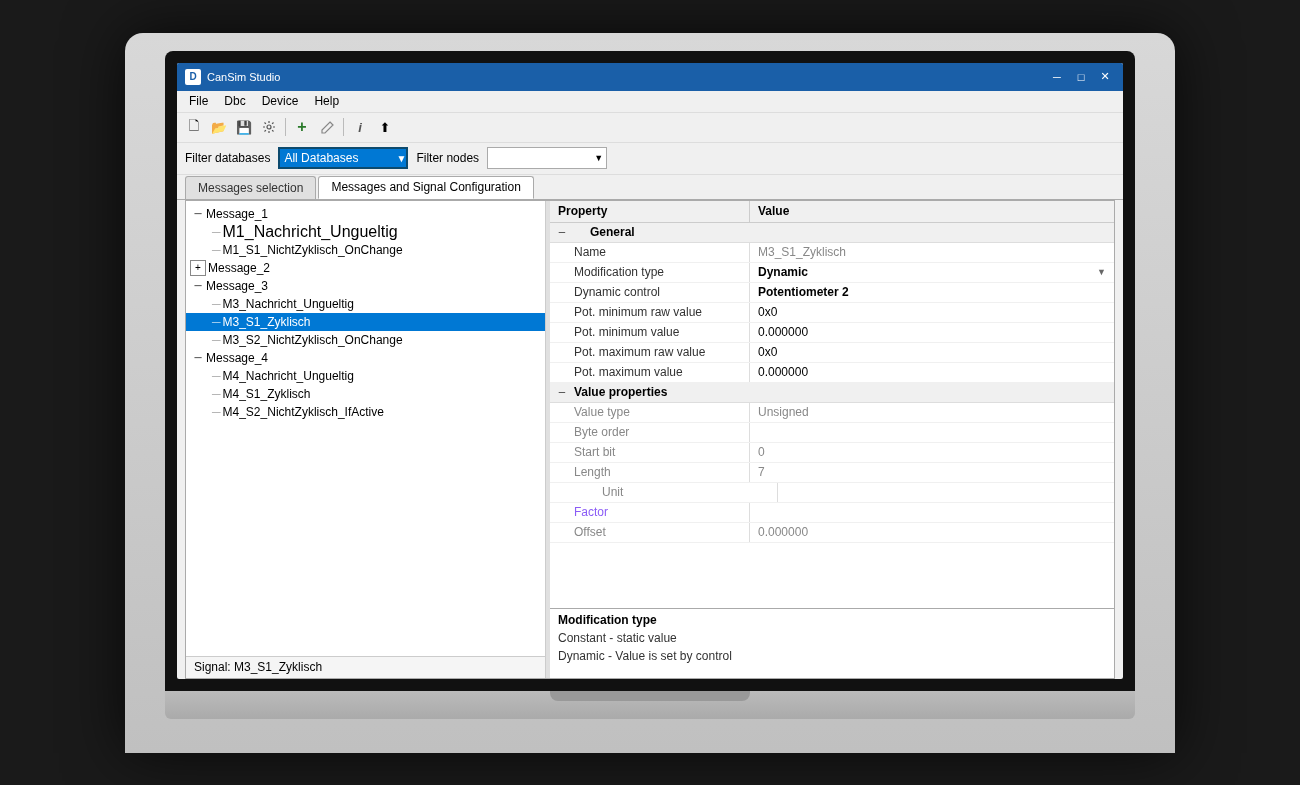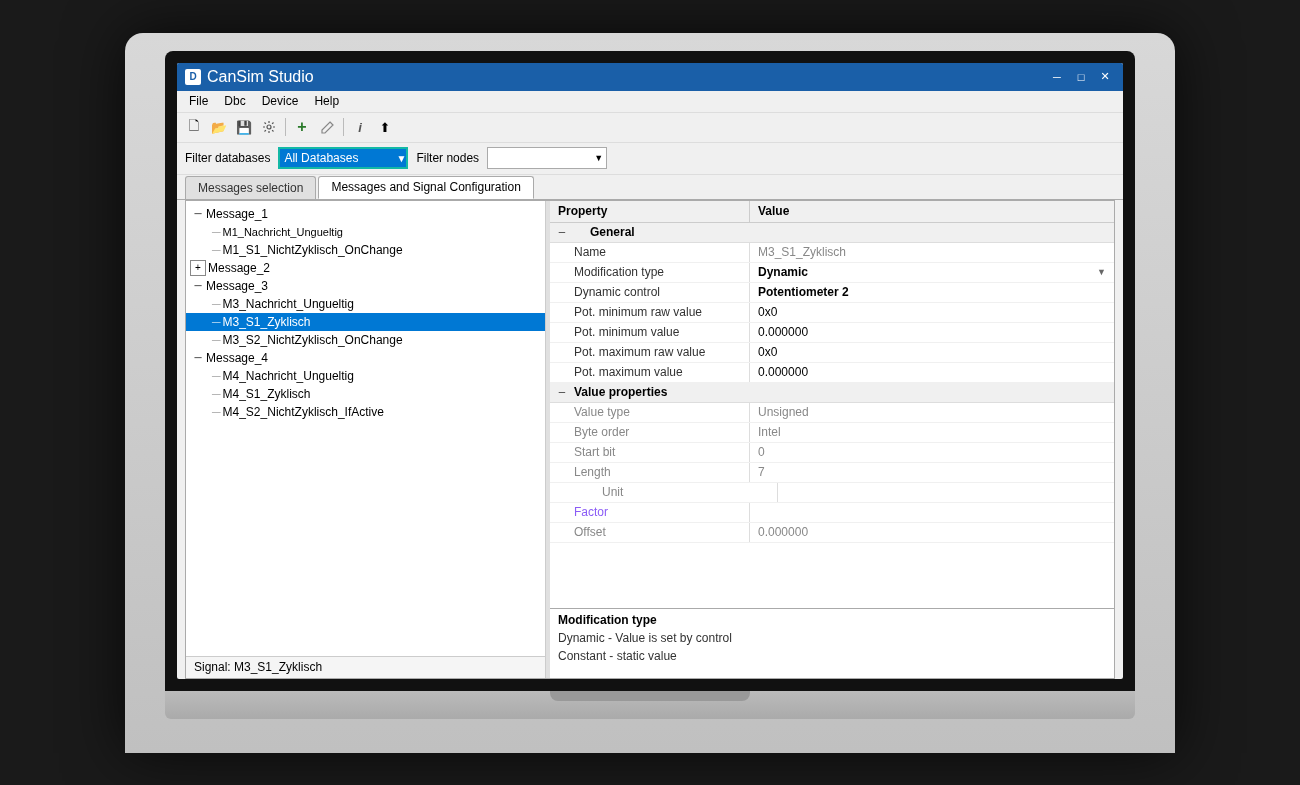--- a/index.html
+++ b/index.html
@@ -86,21 +86,21 @@
       display: flex;
       align-items: center;
       justify-content: center;
       font-size: 10px;
       font-weight: bold;
       color: #1a5fa8;
       flex-shrink: 0;
     }
     .title-bar-title {
       color: #fff;
-      font-size: 16px;
+      font-size: 11px;
       flex: 1;
     }
     .title-bar-controls {
       display: flex;
       gap: 4px;
     }
     .title-btn {
       width: 20px;
       height: 16px;
       background: transparent;
@@ -177,21 +177,21 @@
       font-size: 12px;
       color: #000;
     }
     .filter-select-wrapper {
       position: relative;
       display: inline-flex;
       align-items: center;
     }
     .filter-select-box {
       height: 22px;
-      border: 2px solid #14b8a6;
+      border: 2px solid #0c4a6e;
       background: #0078d4;
       color: #fff;
       font-size: 12px;
       padding: 0 20px 0 4px;
       display: flex;
       align-items: center;
       cursor: pointer;
       min-width: 130px;
       user-select: none;
     }
@@ -505,21 +505,21 @@
             <div class="tree-content">
 
               <div class="tree-item">
                 <span class="tree-indent" style="width:4px;"></span>
                 <span class="tree-expand" style="font-size:10px;">─</span>
                 <span style="font-size:12px;">Message_1</span>
               </div>
               <div class="tree-item">
                 <span class="tree-indent" style="width:26px;"></span>
                 <span style="color:#aaa;margin-right:2px;">─</span>
-                <span style="font-size:11px;">M1_Nachricht_Ungueltig</span>
+                <span style="font-size:16px;">M1_Nachricht_Ungueltig</span>
               </div>
               <div class="tree-item">
                 <span class="tree-indent" style="width:26px;"></span>
                 <span style="color:#aaa;margin-right:2px;">─</span>
                 <span style="font-size:12px;">M1_S1_NichtZyklisch_OnChange</span>
               </div>
 
               <div class="tree-item">
                 <span class="tree-indent" style="width:4px;"></span>
                 <span class="tree-expand" style="font-size:10px; border:1px solid #888; padding:0 1px;">+</span>
@@ -670,23 +670,20 @@
                 </div>
                 <div class="prop-value prop-value-gray">
                   <span>Unsigned</span>
                 </div>
               </div>
 
               <div class="prop-row">
                 <div class="prop-name" style="color:#888;">
                   <span>Byte order</span>
                 </div>
-                <div class="prop-value prop-value-gray">
-                  <span>Intel</span>
-                </div>
               </div>
 
               <div class="prop-row">
                 <div class="prop-name" style="color:#888;">
                   <span>Start bit</span>
                 </div>
                 <div class="prop-value prop-value-gray">
                   <span>0</span>
                 </div>
               </div>
@@ -721,22 +718,22 @@
                 </div>
                 <div class="prop-value prop-value-gray">
                   <span>0.000000</span>
                 </div>
               </div>
 
             </div>
 
             <div class="description-box">
               <div class="desc-title">Modification type</div>
+              <div class="desc-text">Constant - static value</div>
               <div class="desc-text">Dynamic - Value is set by control</div>
-              <div class="desc-text">Constant - static value</div>
             </div>
 
           </div>
 
         </div>
 
       </div>
     </div>
   </div>
   <div class="laptop-base"></div>

